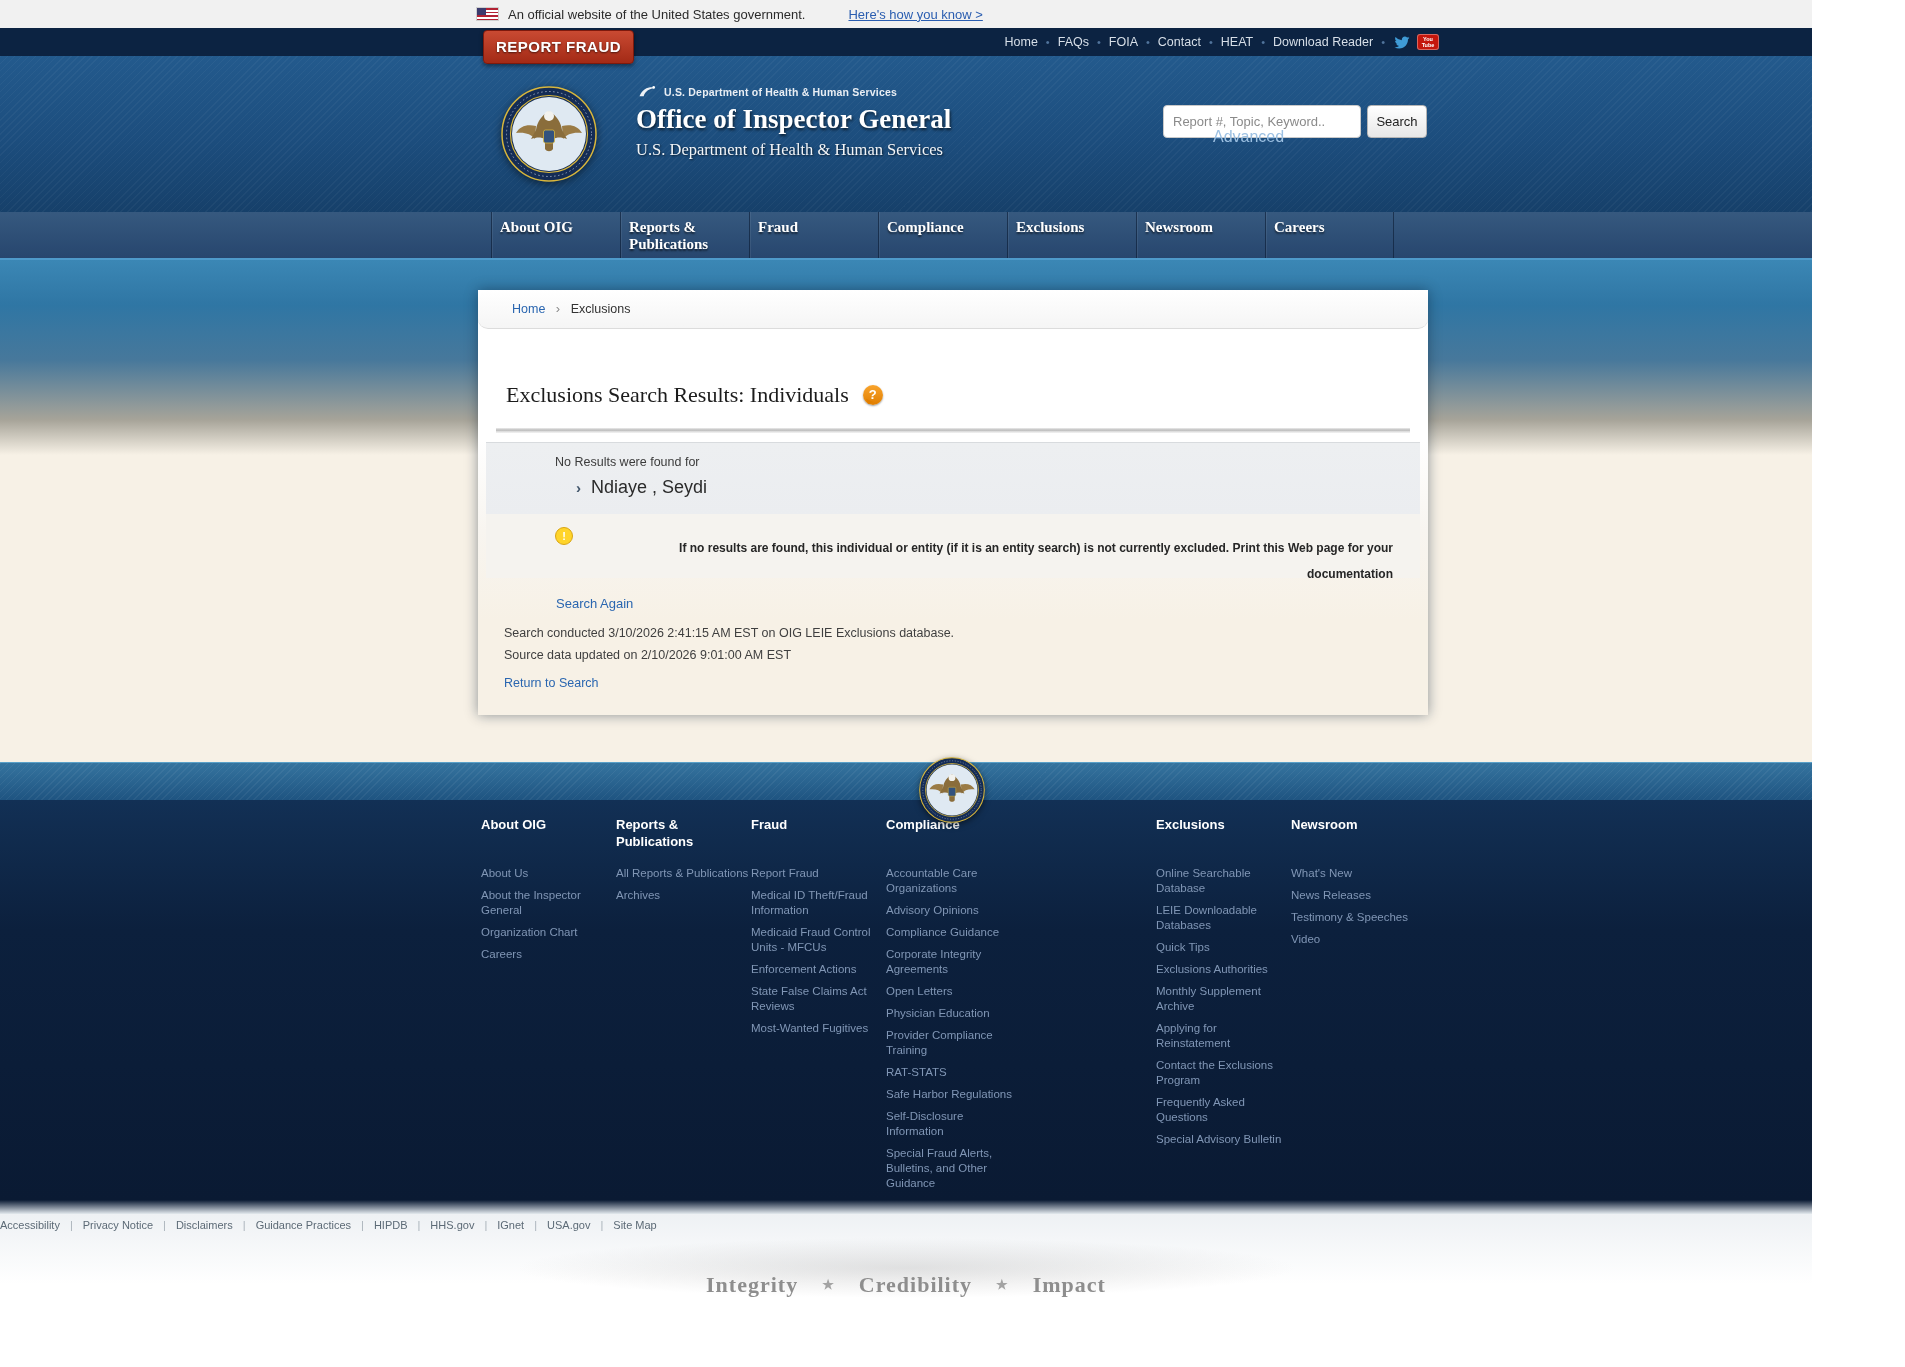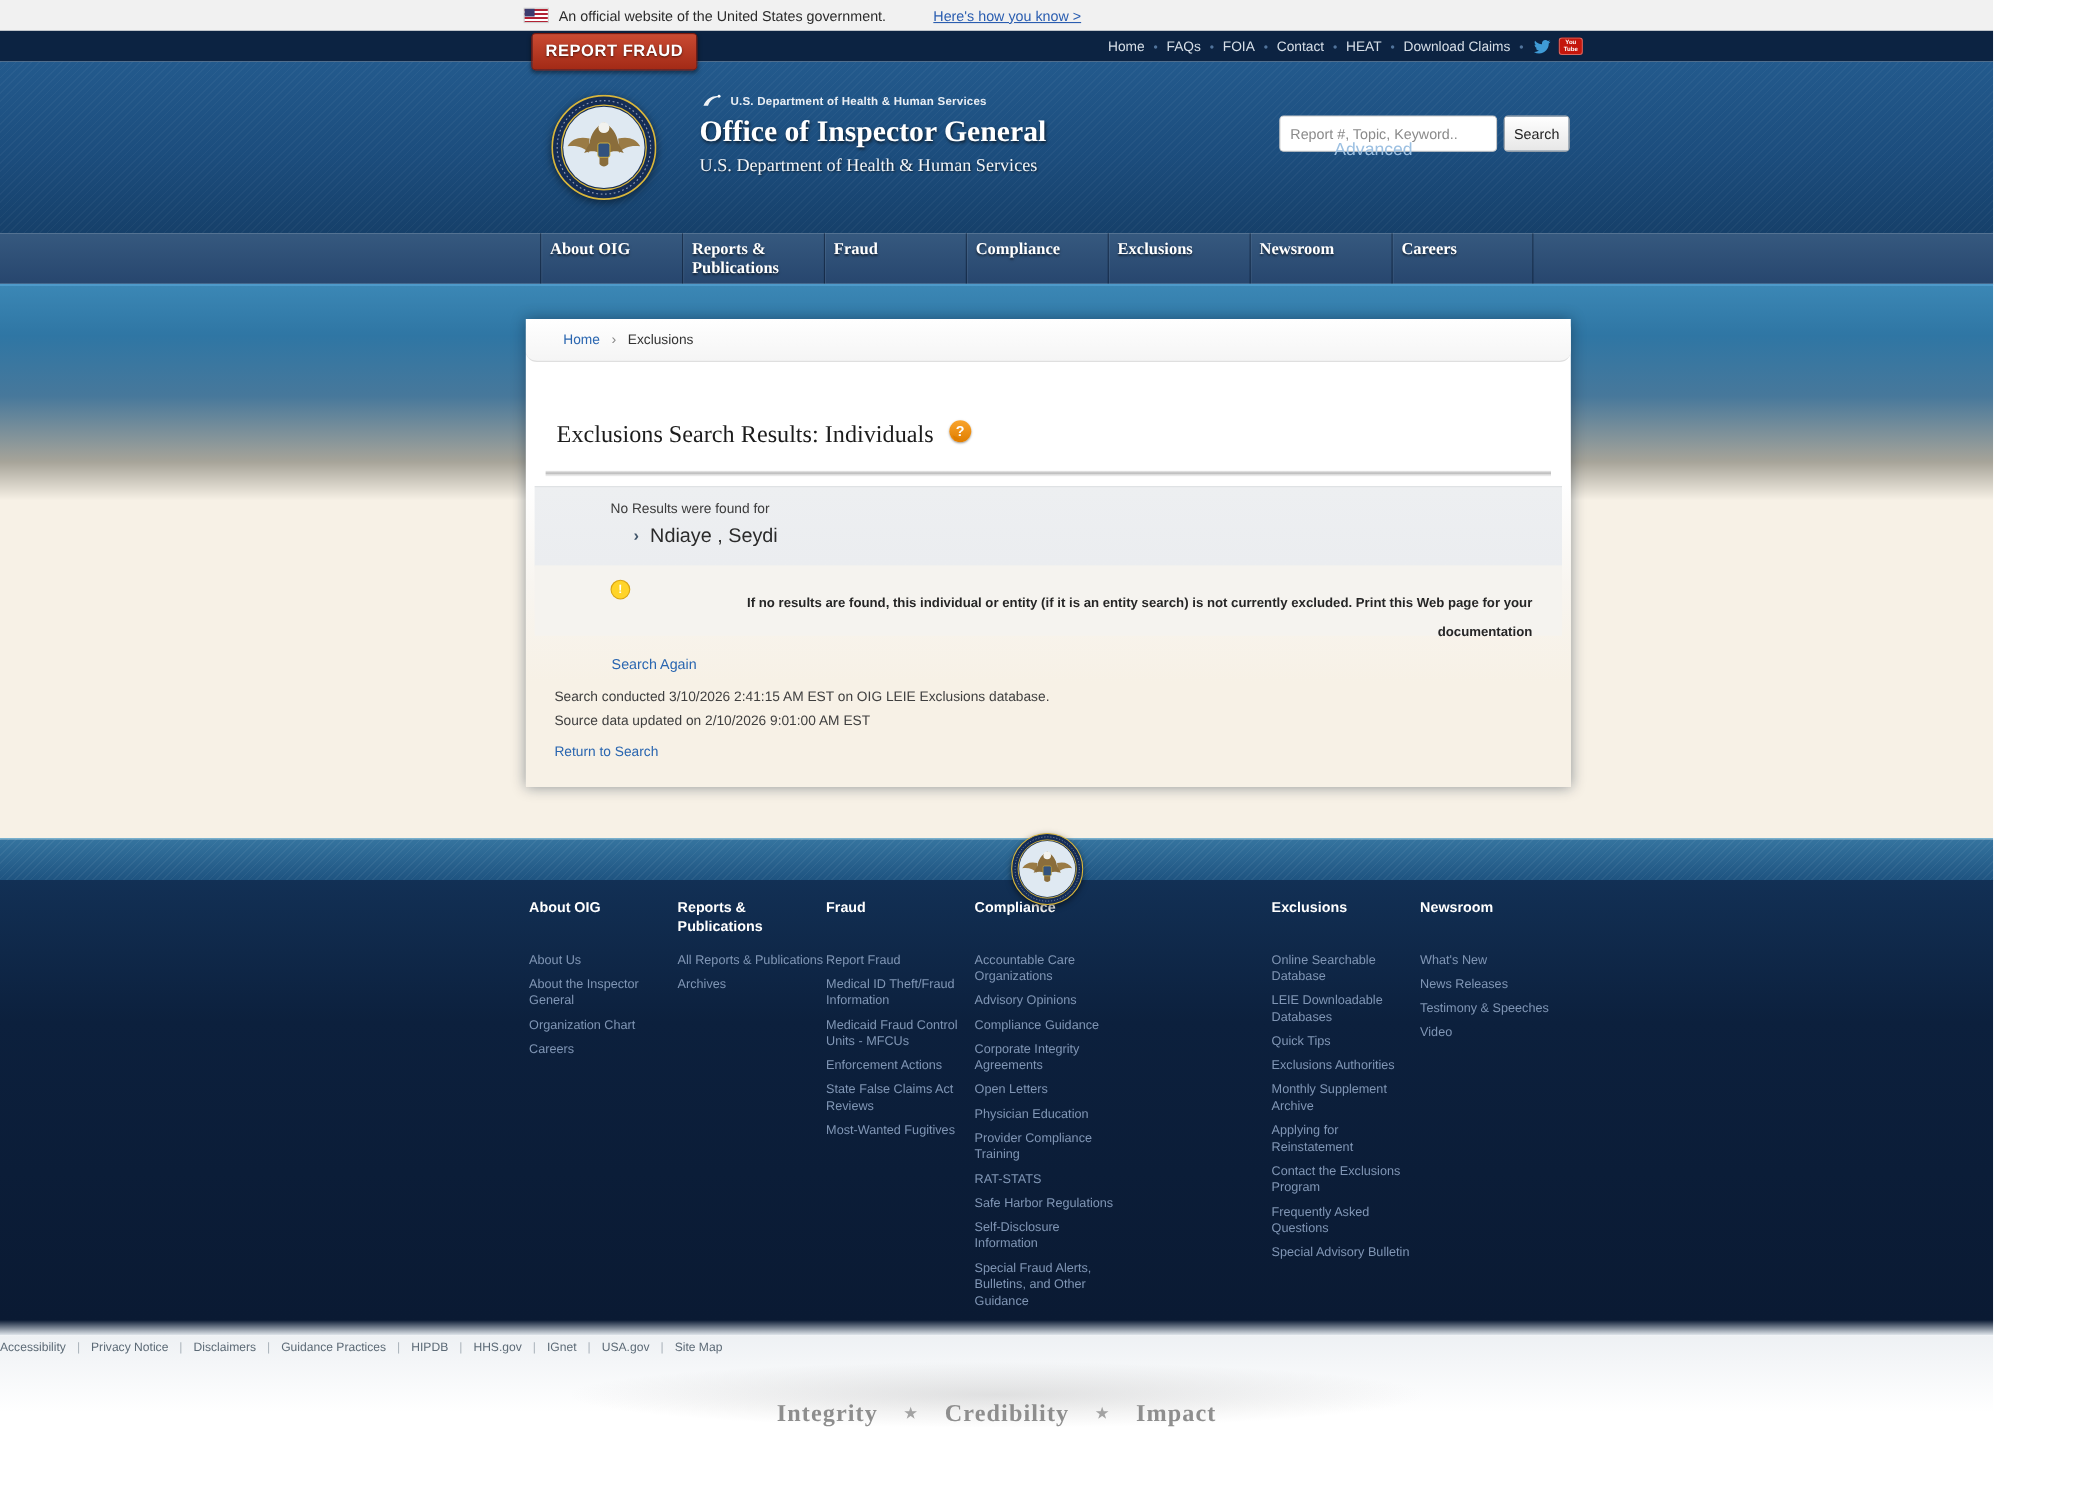--- a/index.html
+++ b/index.html
@@ -75,21 +75,21 @@
   .card{position:absolute;left:478px;top:290px;width:950px;height:425px;
         background:linear-gradient(180deg,#ffffff 0px,#ffffff 150px,#f8f5f0 240px,#f7f1e6 330px,#f7f1e6 100%);
         box-shadow:0 0 12px rgba(10,30,50,.45);}
   .crumbs{position:absolute;top:0;left:0;right:0;height:38px;background:linear-gradient(180deg,#ffffff,#f5f5f5);
         border-bottom:1px solid #dcdcdc;line-height:38px;padding-left:34px;font-size:12.5px;border-radius:10px;}
   .crumb-home{color:#2a66b0;cursor:pointer;}
   .crumb-sep{color:#8a8a8a;margin:0 7px;font-size:13px;}
   .crumb-cur{color:#333;}
   .intro{position:absolute;top:62px;left:30px;font-size:12.5px;color:#333;white-space:nowrap;}
   .intro a{color:#2a66b0;cursor:pointer;text-decoration:none;}
-  .heading-row{position:absolute;top:92px;left:28px;display:flex;align-items:flex-start;}
+  .heading-row{position:absolute;top:92px;left:28px;display:flex;align-items:center;}
   .page-h1{font-family:"Liberation Serif","DejaVu Serif",serif;font-size:22px;font-weight:normal;color:#1c1c1c;margin:0;}
   .help-icon{position:relative;width:20px;height:20px;margin-left:14px;border-radius:50%;cursor:pointer;
         background:linear-gradient(180deg,#f9a42d,#e07e00);color:#fff;font-weight:bold;font-size:13px;
         text-align:center;line-height:20px;box-shadow:0 1px 2px rgba(0,0,0,.4);}
   .help-icon::after{content:"";position:absolute;left:1px;bottom:-3px;border:4px solid transparent;border-top-color:#e07e00;transform:rotate(25deg);}
   .hrule{position:absolute;top:138px;left:18px;right:18px;height:5px;
         background:linear-gradient(180deg,#ececec,#b9b9b9 45%,#d6d6d6 60%,#f4f4f4);}
   .results-panel{position:absolute;top:152px;left:8px;right:8px;height:72px;border-top:1px solid #d8dbde;
         background:linear-gradient(180deg,#edeff1,#ebedf0);}
   .no-results{position:absolute;top:12px;left:69px;font-size:12.5px;color:#3b3b3b;}
@@ -146,21 +146,21 @@
 
   <div class="topbar">
     <div class="container">
       <div class="report-fraud">REPORT FRAUD</div>
       <div class="top-links">
         <span class="lnk">Home</span>
         <span class="lnk">FAQs</span>
         <span class="lnk">FOIA</span>
         <span class="lnk">Contact</span>
         <span class="lnk">HEAT</span>
-        <span class="lnk">Download Claims</span>
+        <span class="lnk">Download Reader</span>
         <svg class="tw-icon" viewBox="0 0 24 24">
           <path fill="#3f9bd6" d="M23.95 4.57c-.88.39-1.83.65-2.82.77a4.93 4.93 0 0 0 2.16-2.72c-.95.56-2 .96-3.13 1.18A4.92 4.92 0 0 0 16.57 2.3c-2.72 0-4.92 2.2-4.92 4.92 0 .39.04.76.13 1.12A13.98 13.98 0 0 1 1.64 3.16a4.9 4.9 0 0 0-.67 2.48c0 1.71.87 3.21 2.19 4.1a4.9 4.9 0 0 1-2.23-.62v.06c0 2.39 1.7 4.37 3.95 4.83-.41.11-.85.17-1.3.17-.31 0-.62-.03-.92-.09a4.93 4.93 0 0 0 4.6 3.42 9.87 9.87 0 0 1-6.1 2.1c-.39 0-.78-.02-1.17-.07a13.93 13.93 0 0 0 7.56 2.21c9.05 0 14-7.5 14-13.99l-.02-.63a9.9 9.9 0 0 0 2.46-2.55z"></path>
         </svg>
         <span class="yt-icon">
           <b>You</b>
           <b>Tube</b>
         </span>
       </div>
     </div>
   </div>

